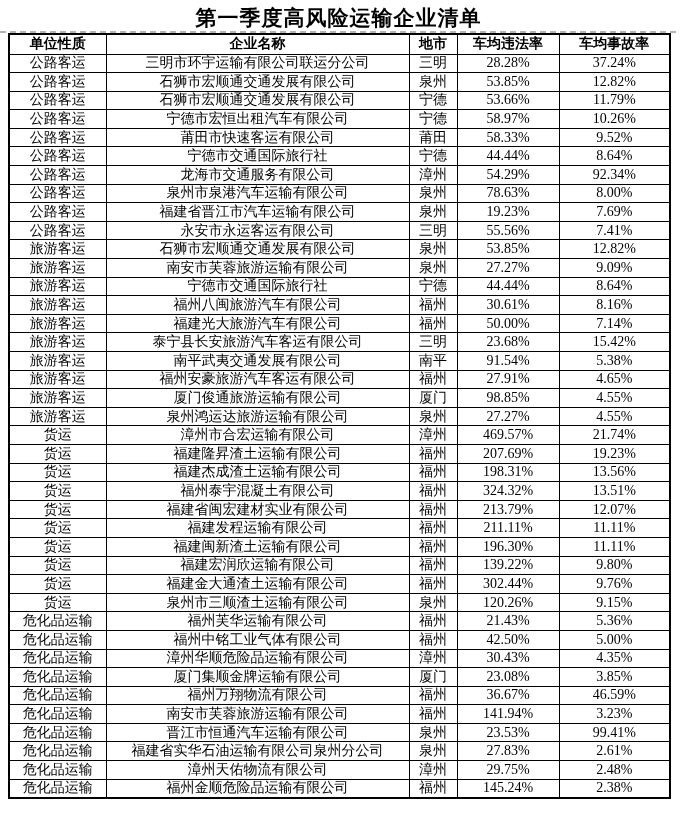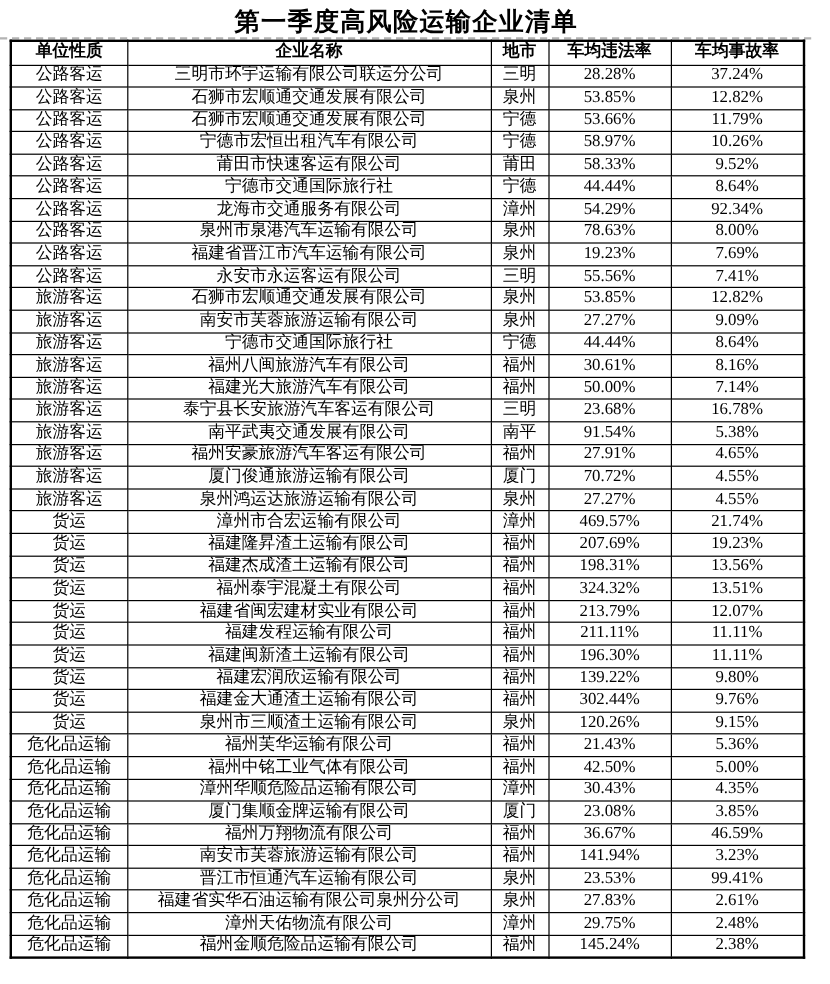--- a/index.html
+++ b/index.html
@@ -204,41 +204,41 @@
           <td>福建光大旅游汽车有限公司</td>
           <td>福州</td>
           <td>50.00%</td>
           <td>7.14%</td>
         </tr>
         <tr>
           <td>旅游客运</td>
           <td>泰宁县长安旅游汽车客运有限公司</td>
           <td>三明</td>
           <td>23.68%</td>
-          <td>16.78%</td>
+          <td>15.42%</td>
         </tr>
         <tr>
           <td>旅游客运</td>
           <td>南平武夷交通发展有限公司</td>
           <td>南平</td>
           <td>91.54%</td>
           <td>5.38%</td>
         </tr>
         <tr>
           <td>旅游客运</td>
           <td>福州安豪旅游汽车客运有限公司</td>
           <td>福州</td>
           <td>27.91%</td>
           <td>4.65%</td>
         </tr>
         <tr>
           <td>旅游客运</td>
           <td>厦门俊通旅游运输有限公司</td>
           <td>厦门</td>
-          <td>70.72%</td>
+          <td>98.85%</td>
           <td>4.55%</td>
         </tr>
         <tr>
           <td>旅游客运</td>
           <td>泉州鸿运达旅游运输有限公司</td>
           <td>泉州</td>
           <td>27.27%</td>
           <td>4.55%</td>
         </tr>
         <tr>

